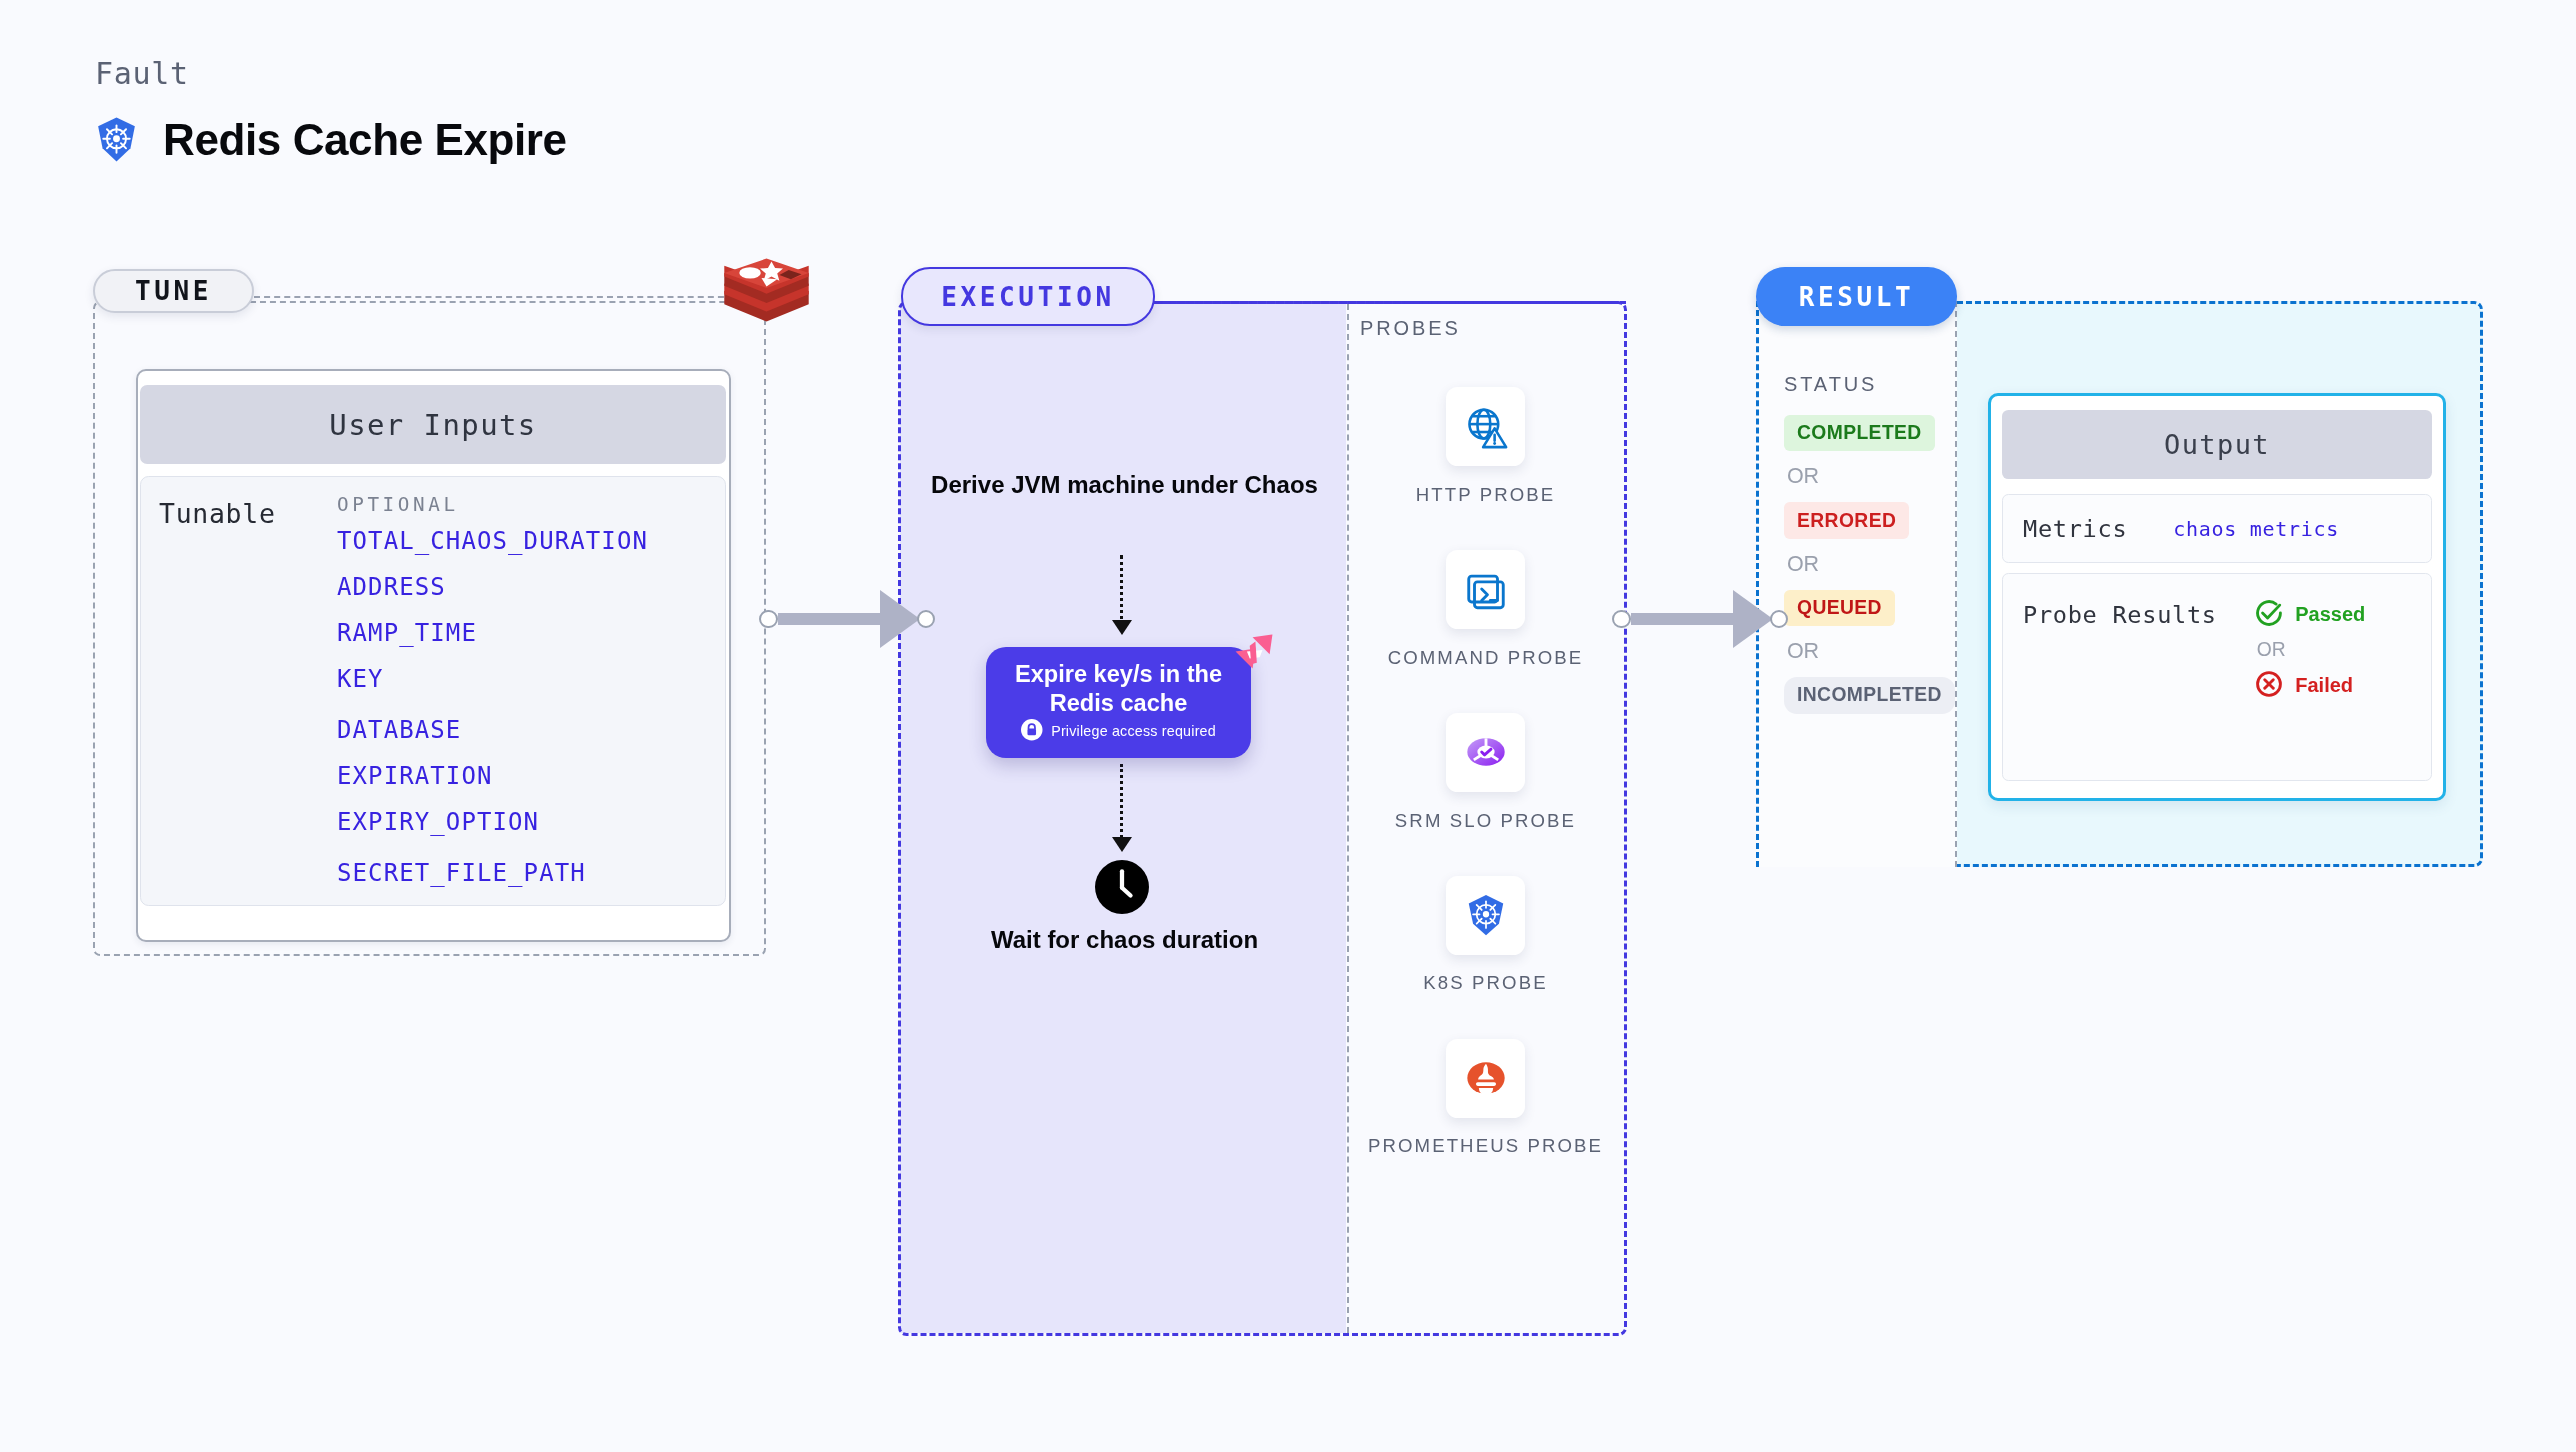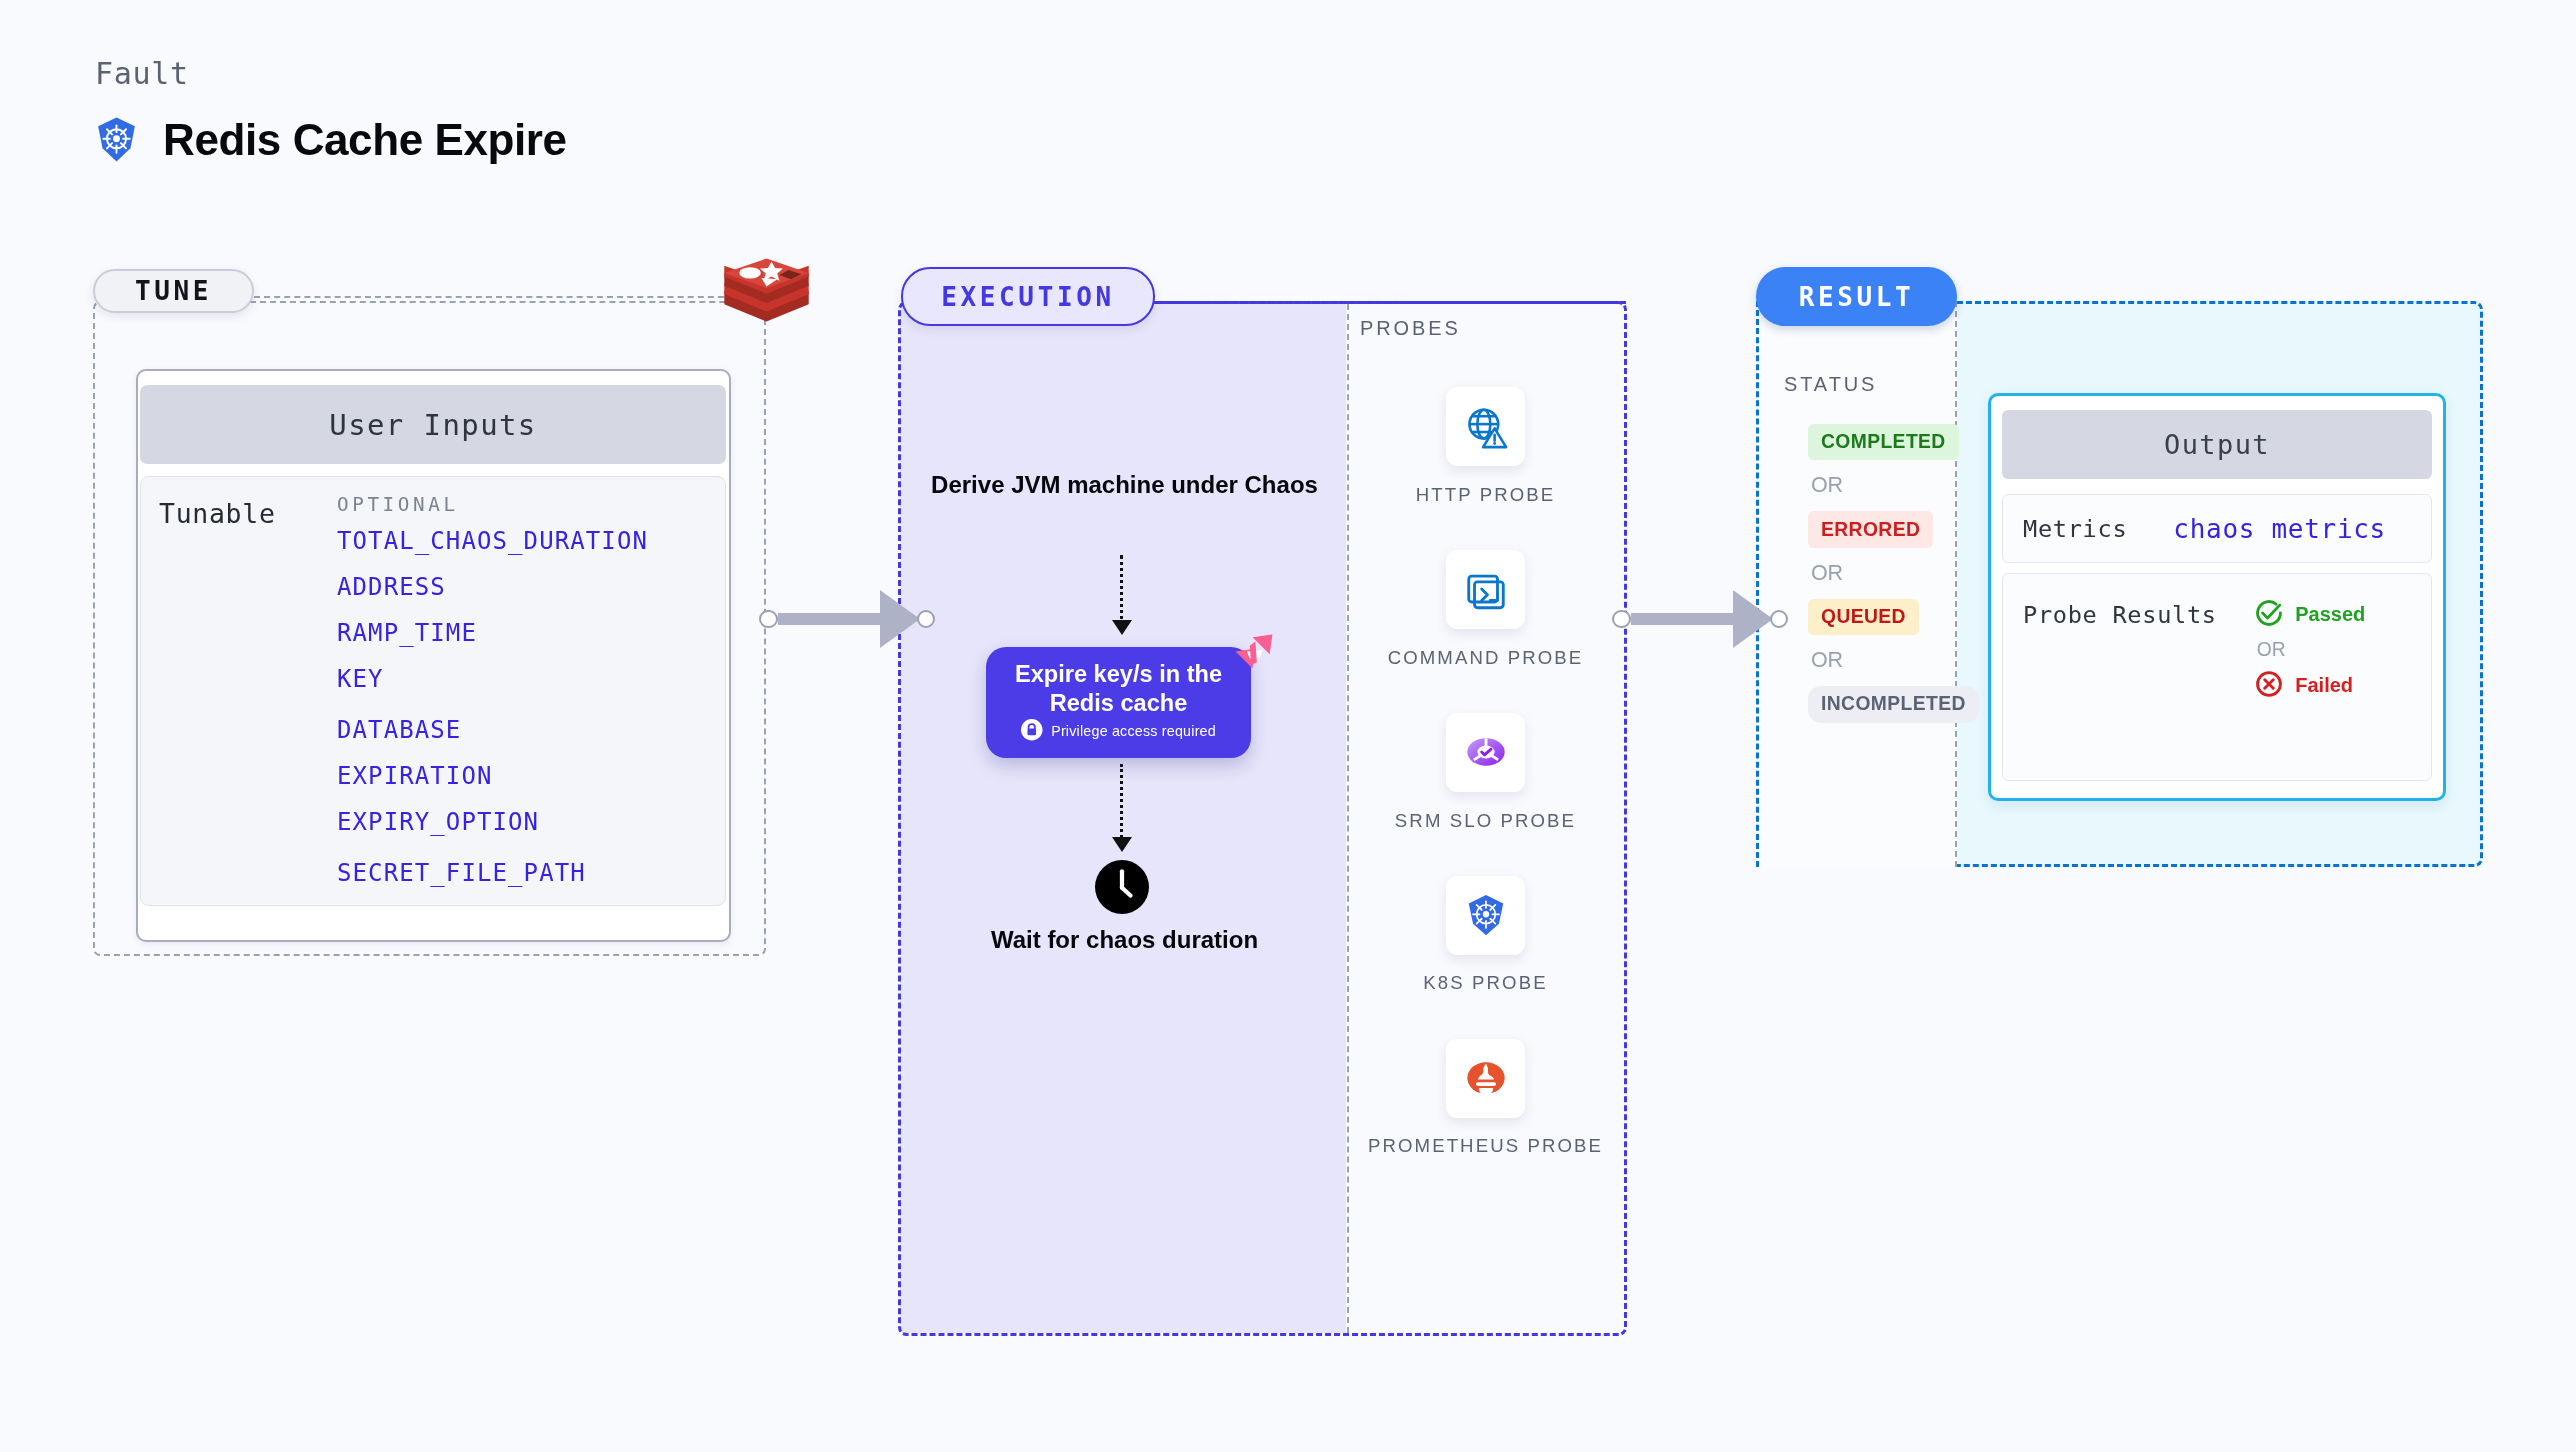--- a/index.html
+++ b/index.html
@@ -99,36 +99,36 @@
   
   #result-badge{left:1756px;top:267px;width:201px;height:59px;border-radius:29px;
      background:#3b82f6;display:flex;align-items:center;justify-content:center;z-index:6;
      box-shadow:0 3.6px 10px rgba(20,60,110,.20);}
   #result-badge span{font-size:26px;font-weight:bold;color:#ffffff;letter-spacing:3.6px;}
   #status-col{left:1756px;top:301px;width:201px;height:566px;background:#fbfcfe;
      border-left:3.6px dashed #0b72cf;border-right:2.9px dashed #9aa2b1;box-sizing:border-box;}
   #result-area{left:1957px;top:301px;width:526px;height:566px;background:#e8f8fd;
      border:3.6px dashed #0b72cf;border-left:none;border-radius:0 8.6px 8.6px 0;box-sizing:border-box;}
   #status-label{left:1784px;top:373px;font-size:20px;color:#5b6274;letter-spacing:2.9px;}
-  #status-list{left:1784px;top:424px;width:165px;margin-left:24px;}
+  #status-list{left:1784px;top:415px;width:165px;}
   .status-badge{display:inline-block;padding:7.2px 13px;border-radius:5.7px;
      font-size:19.3px;font-weight:bold;letter-spacing:0.4px;}
   .status-or{font-size:21.5px;color:#9aa0ad;margin:13px 0 13px 2.9px;}
 
   #output-card{left:1988px;top:393px;width:458px;height:408px;background:#ffffff;
      border:3.6px solid #22b2e8;border-radius:10px;box-sizing:border-box;
      box-shadow:0 4.3px 13px rgba(30,80,130,.10);}
   #output-header{left:2002px;top:410px;width:430px;height:69px;background:#d5d7e3;
      border-radius:6.4px;display:flex;align-items:center;justify-content:center;}
   #output-header span{font-size:27px;color:#3a3f4c;letter-spacing:1.4px;}
   #metrics-row{left:2002px;top:494px;width:430px;height:69px;background:#fbfcfe;
      border:1.4px solid #e2e6ee;border-radius:6.4px;box-sizing:border-box;
      display:flex;align-items:center;}
   #metrics-label{margin-left:20px;font-size:23.6px;color:#30343e;letter-spacing:0.7px;}
-  #metrics-value{margin-left:46px;font-size:26px;color:#3722e0;letter-spacing:0.7px;}
+  #metrics-value{margin-left:46px;font-size:20px;color:#3722e0;letter-spacing:0.7px;}
   #probe-results-row{left:2002px;top:573px;width:430px;height:208px;background:#fbfcfe;
      border:1.4px solid #e2e6ee;border-radius:6.4px;box-sizing:border-box;display:flex;}
   #probe-results-label{margin:27px 0 0 20px;font-size:23.6px;color:#30343e;
      line-height:1.25;letter-spacing:0.7px;}
   #probe-results-values{margin:24px 0 0 37px;}
   .pr-line{display:flex;align-items:center;gap:11.5px;}
   .pr-text{font-size:20px;font-weight:bold;}
   .pr-or{font-size:19.3px;color:#9aa0ad;margin:8.6px 0 8.6px 2.9px;}
 </style>
 </head>

